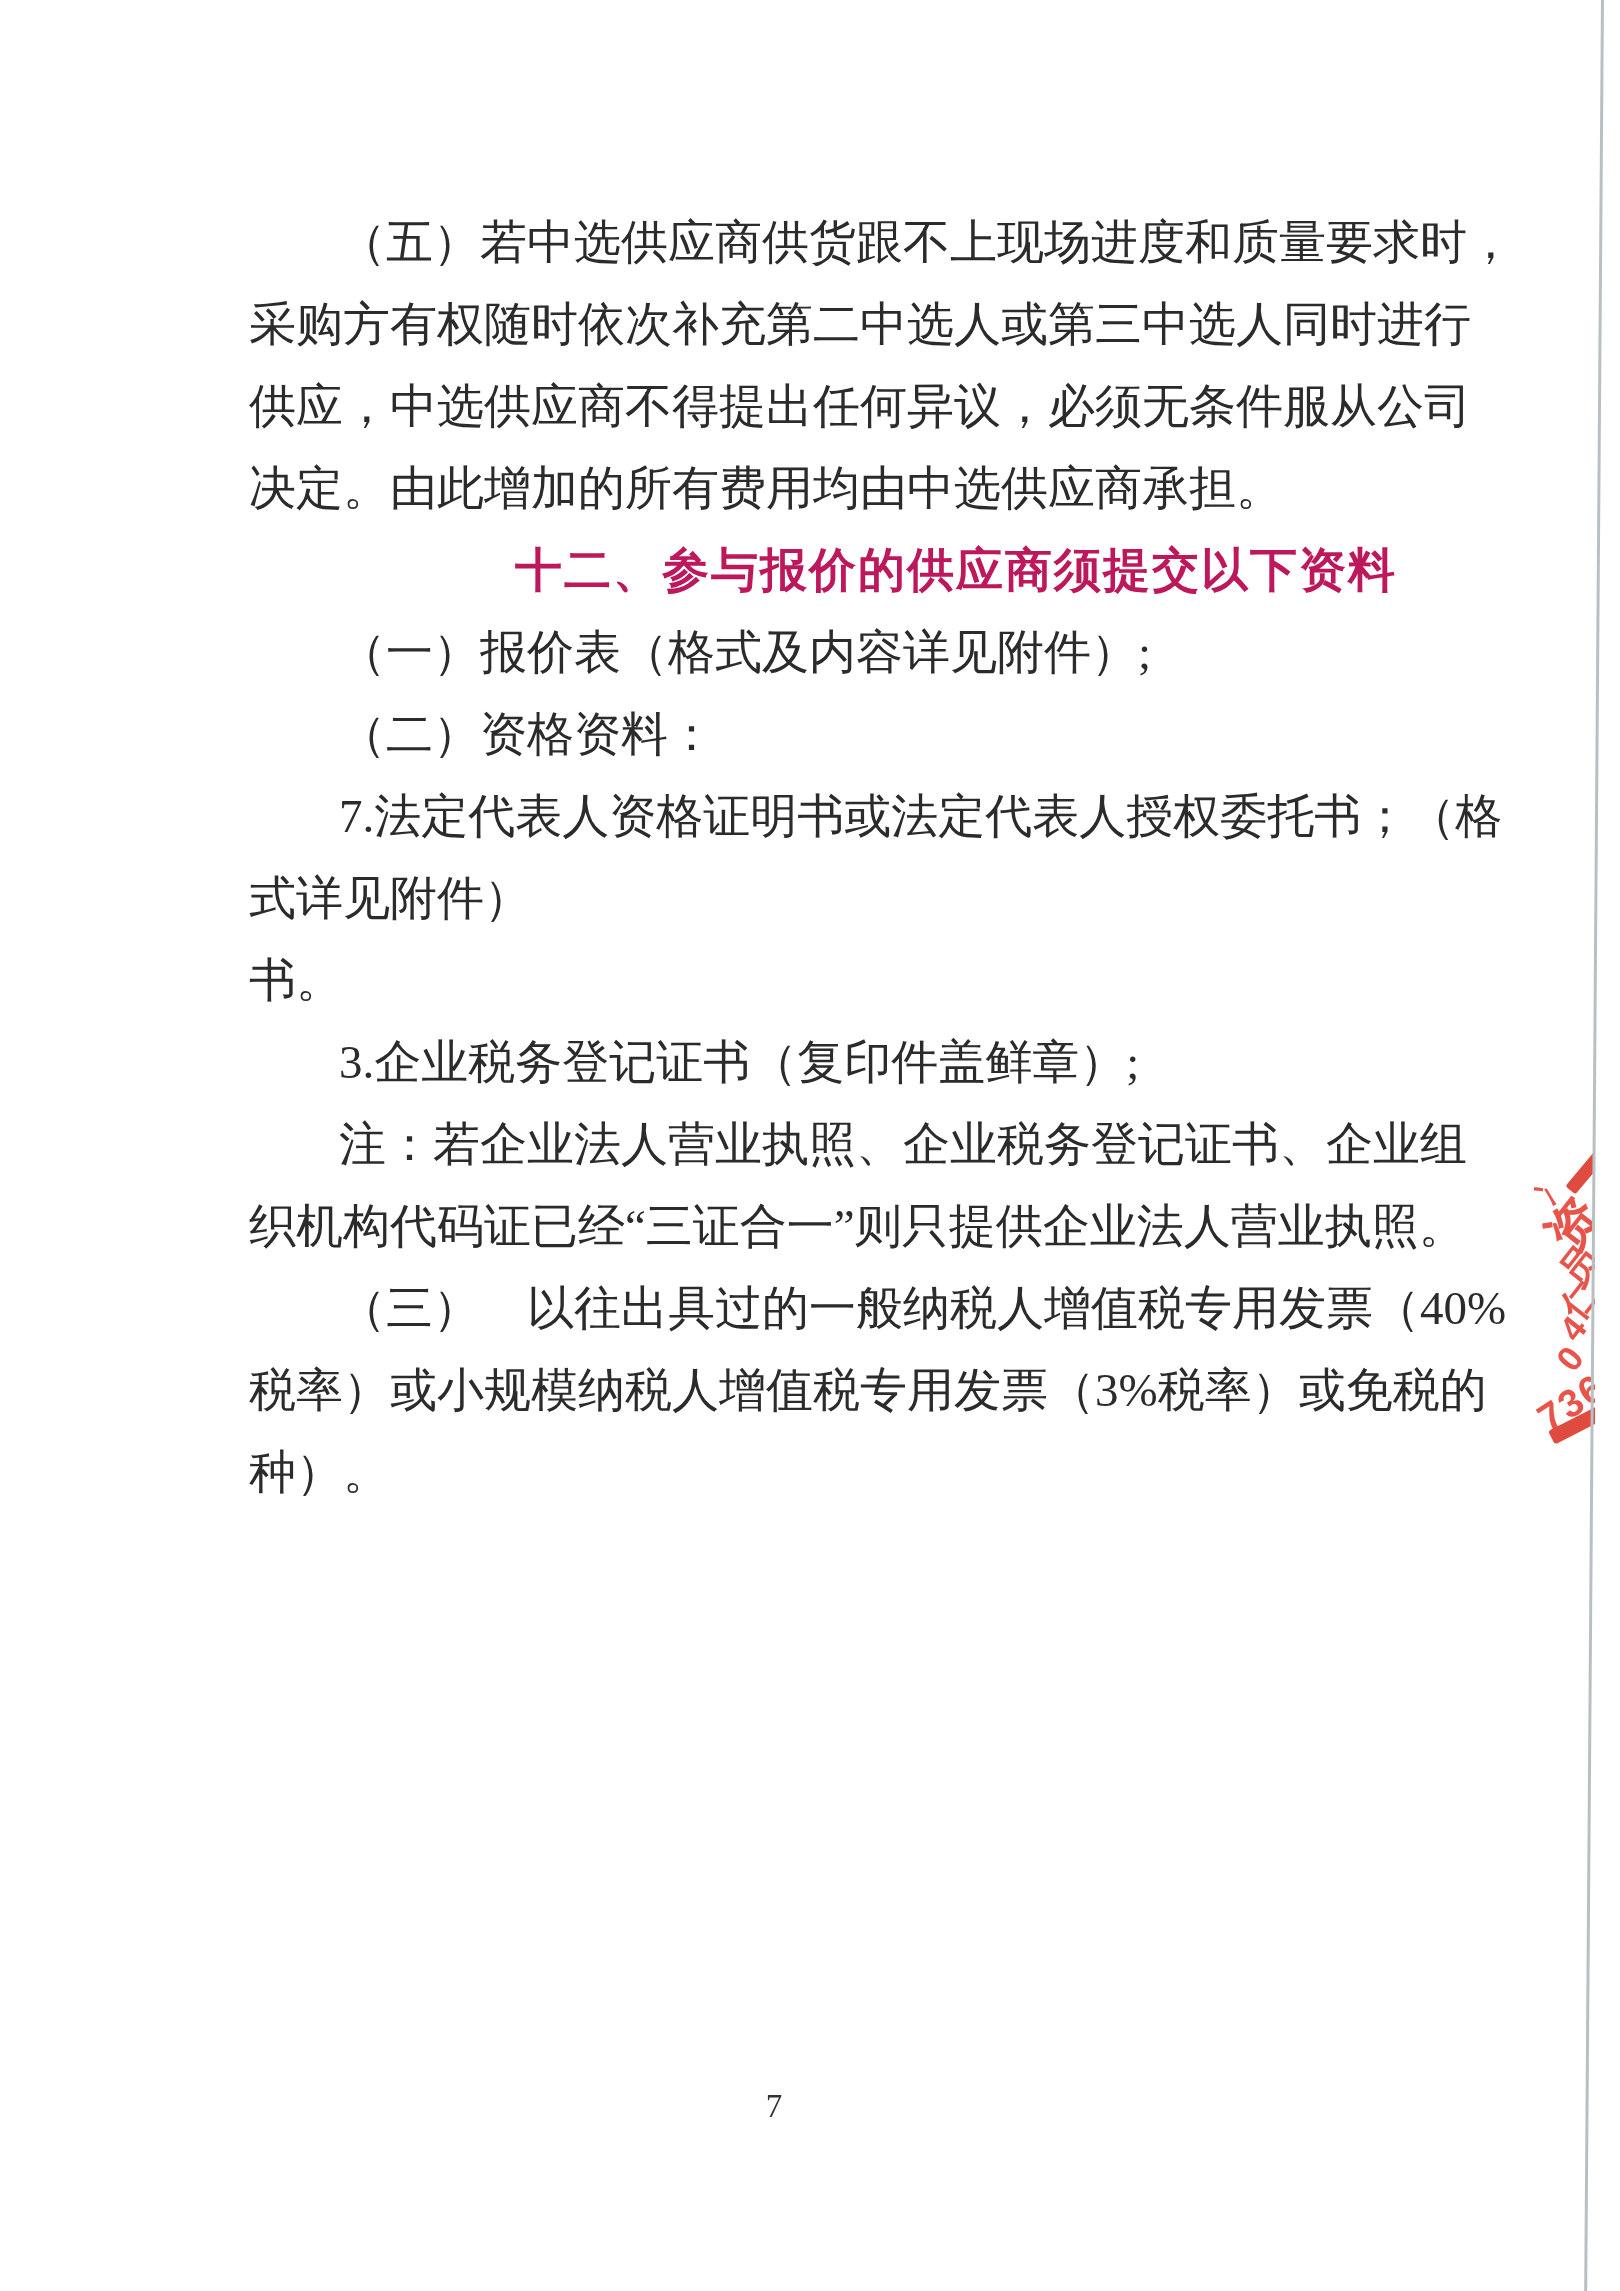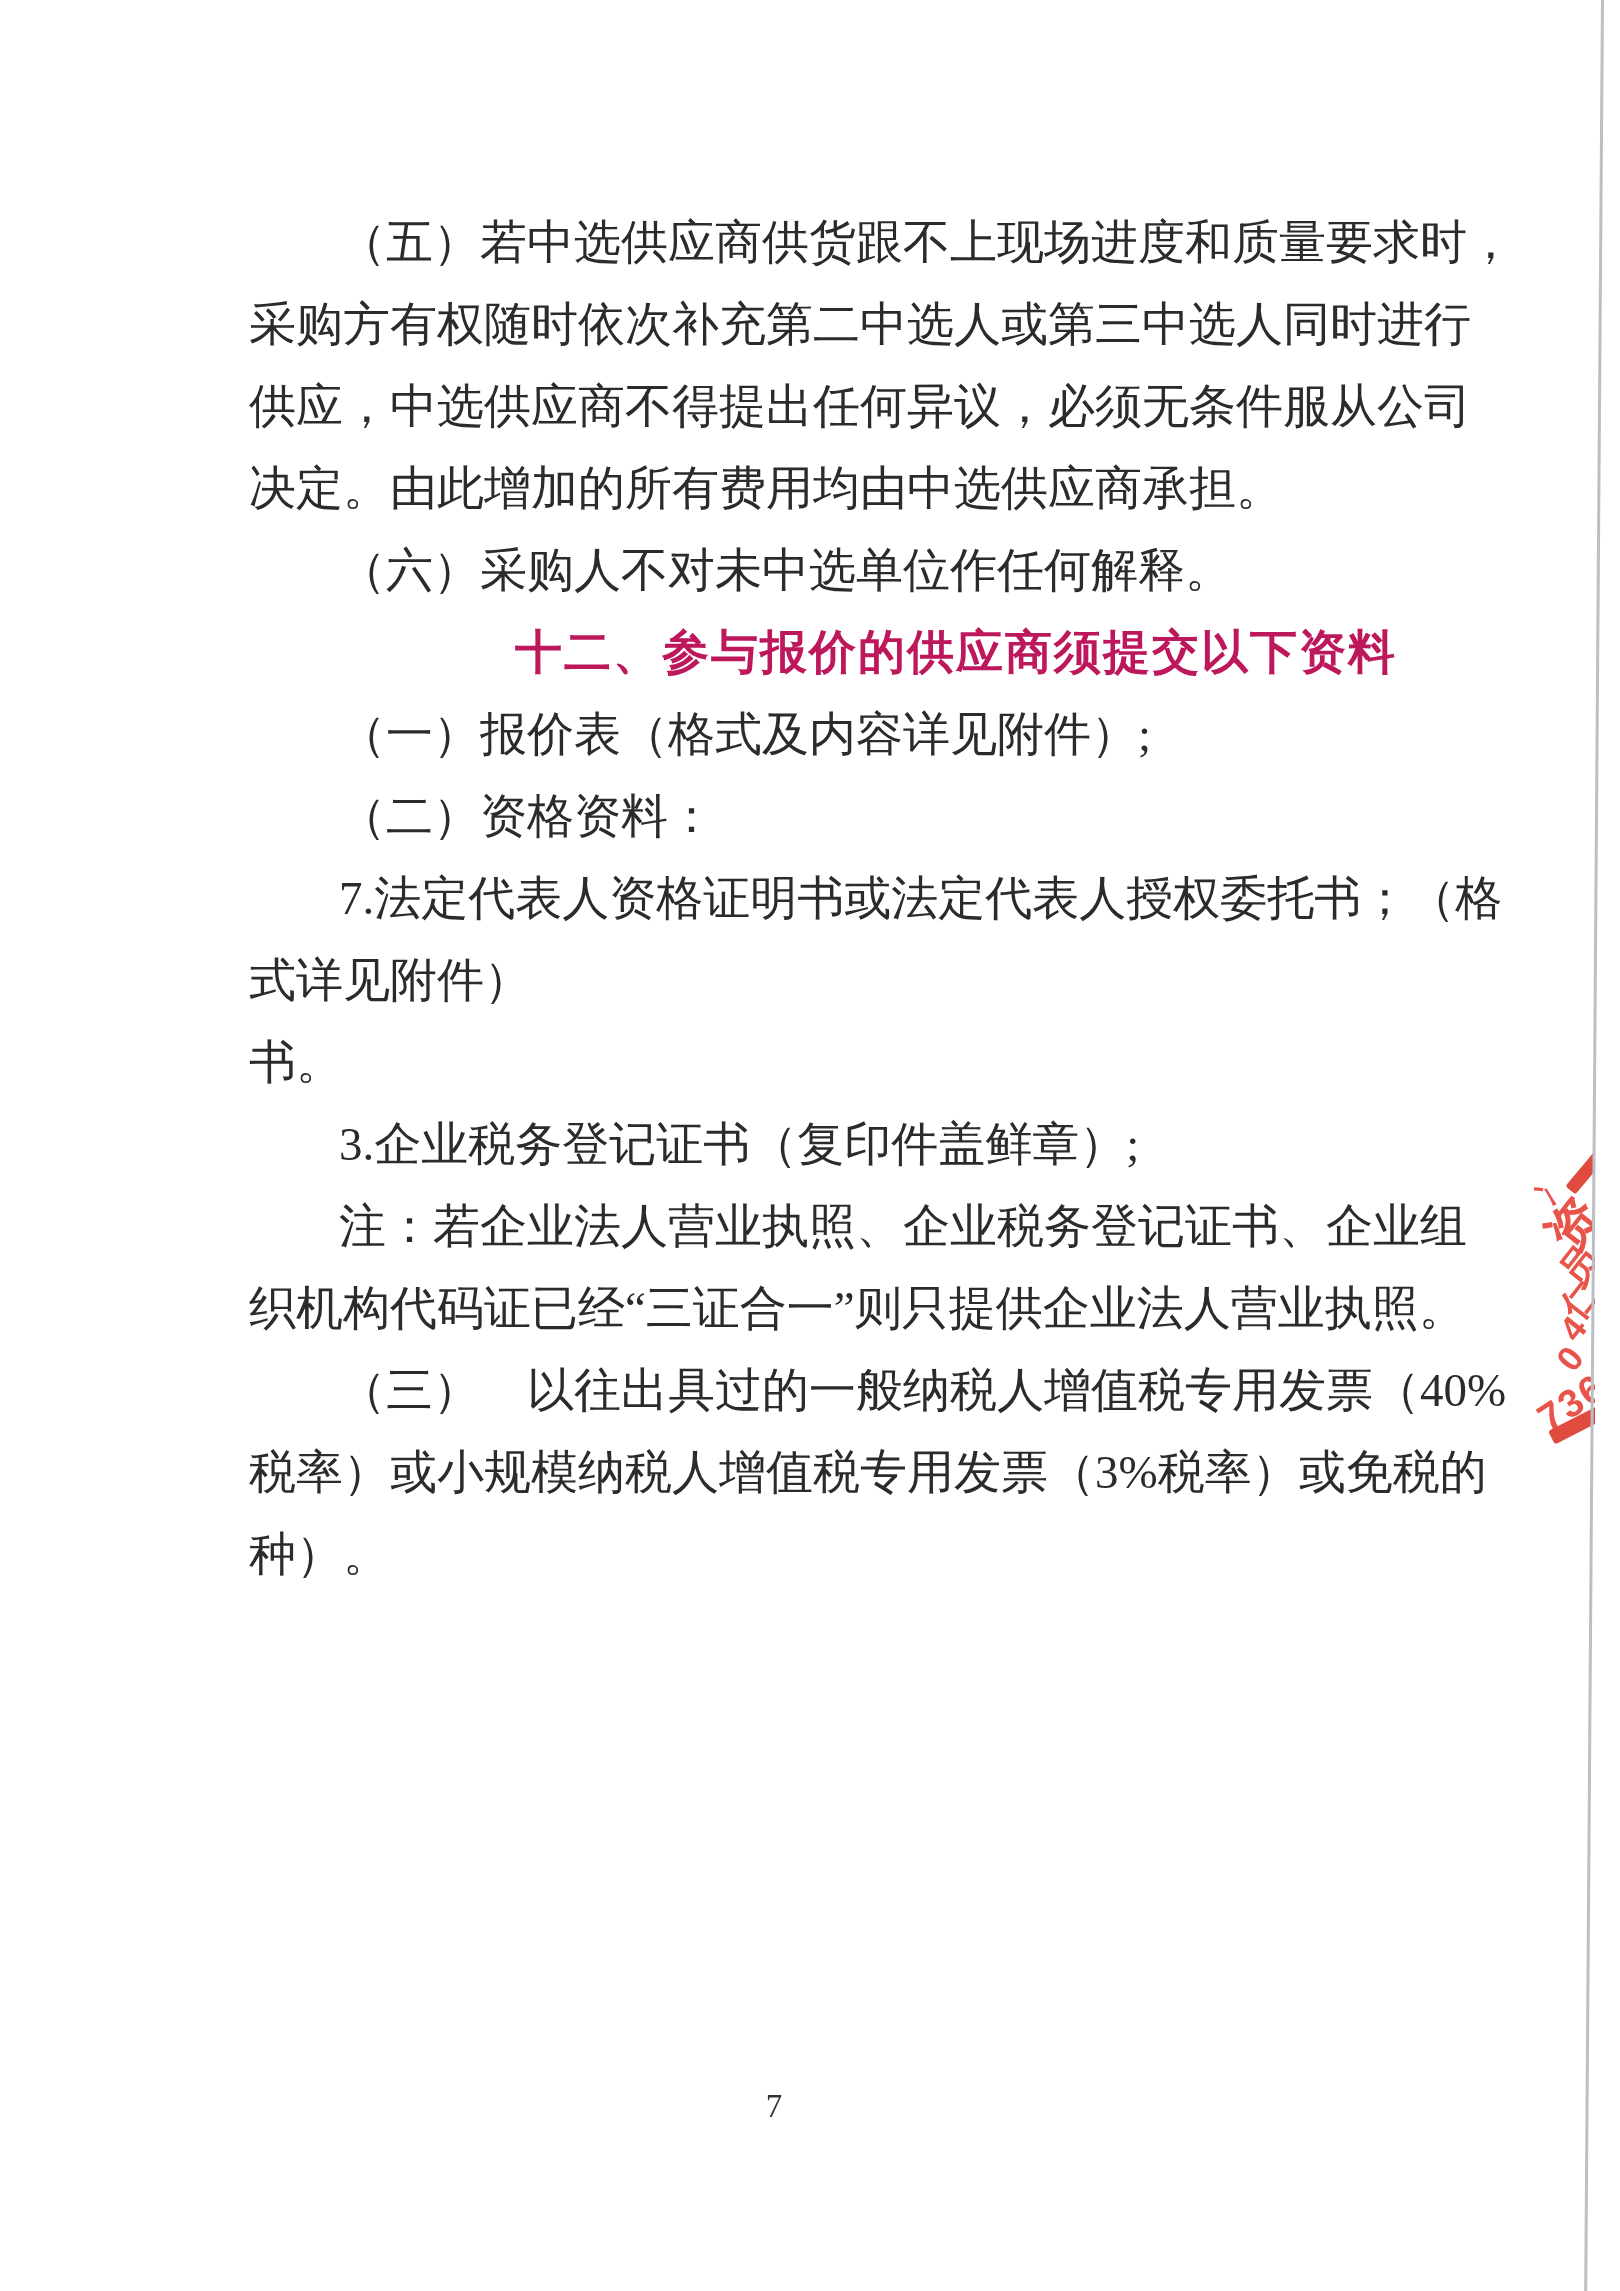--- a/index.html
+++ b/index.html
@@ -67,21 +67,20 @@
   .s-bar2  {left:39px;top:274px;width:63px;height:14.7px;background:#e04b40;transform:rotate(-27deg);border-radius:2.9px;}
 </style>
 </head>
 <body>
 
 <div class="doc">
   <div class="line indent">（五）若中选供应商供货跟不上现场进度和质量要求时，</div>
   <div class="line">采购方有权随时依次补充第二中选人或第三中选人同时进行</div>
   <div class="line">供应，中选供应商不得提出任何异议，必须无条件服从公司</div>
   <div class="line">决定。由此增加的所有费用均由中选供应商承担。</div>
-  <div class="line indent">（六）采购人不对未中选单位作任何解释。</div>
   <div class="line indent bold">十二、参与报价的供应商须提交以下资料</div>
   <div class="line indent">（一）报价表（格式及内容详见附件）;</div>
   <div class="line indent">（二）资格资料：</div>
   <div class="line indent">7.法定代表人资格证明书或法定代表人授权委托书；（格</div>
   <div class="line">式详见附件）</div>
   <div class="line">书。</div>
   <div class="line indent">3.企业税务登记证书（复印件盖鲜章）;</div>
   <div class="line indent">注：若企业法人营业执照、企业税务登记证书、企业组</div>
   <div class="line">织机构代码证已经“三证合一”则只提供企业法人营业执照。</div>
   <div class="line indent">（三）　以往出具过的一般纳税人增值税专用发票（40%</div>

